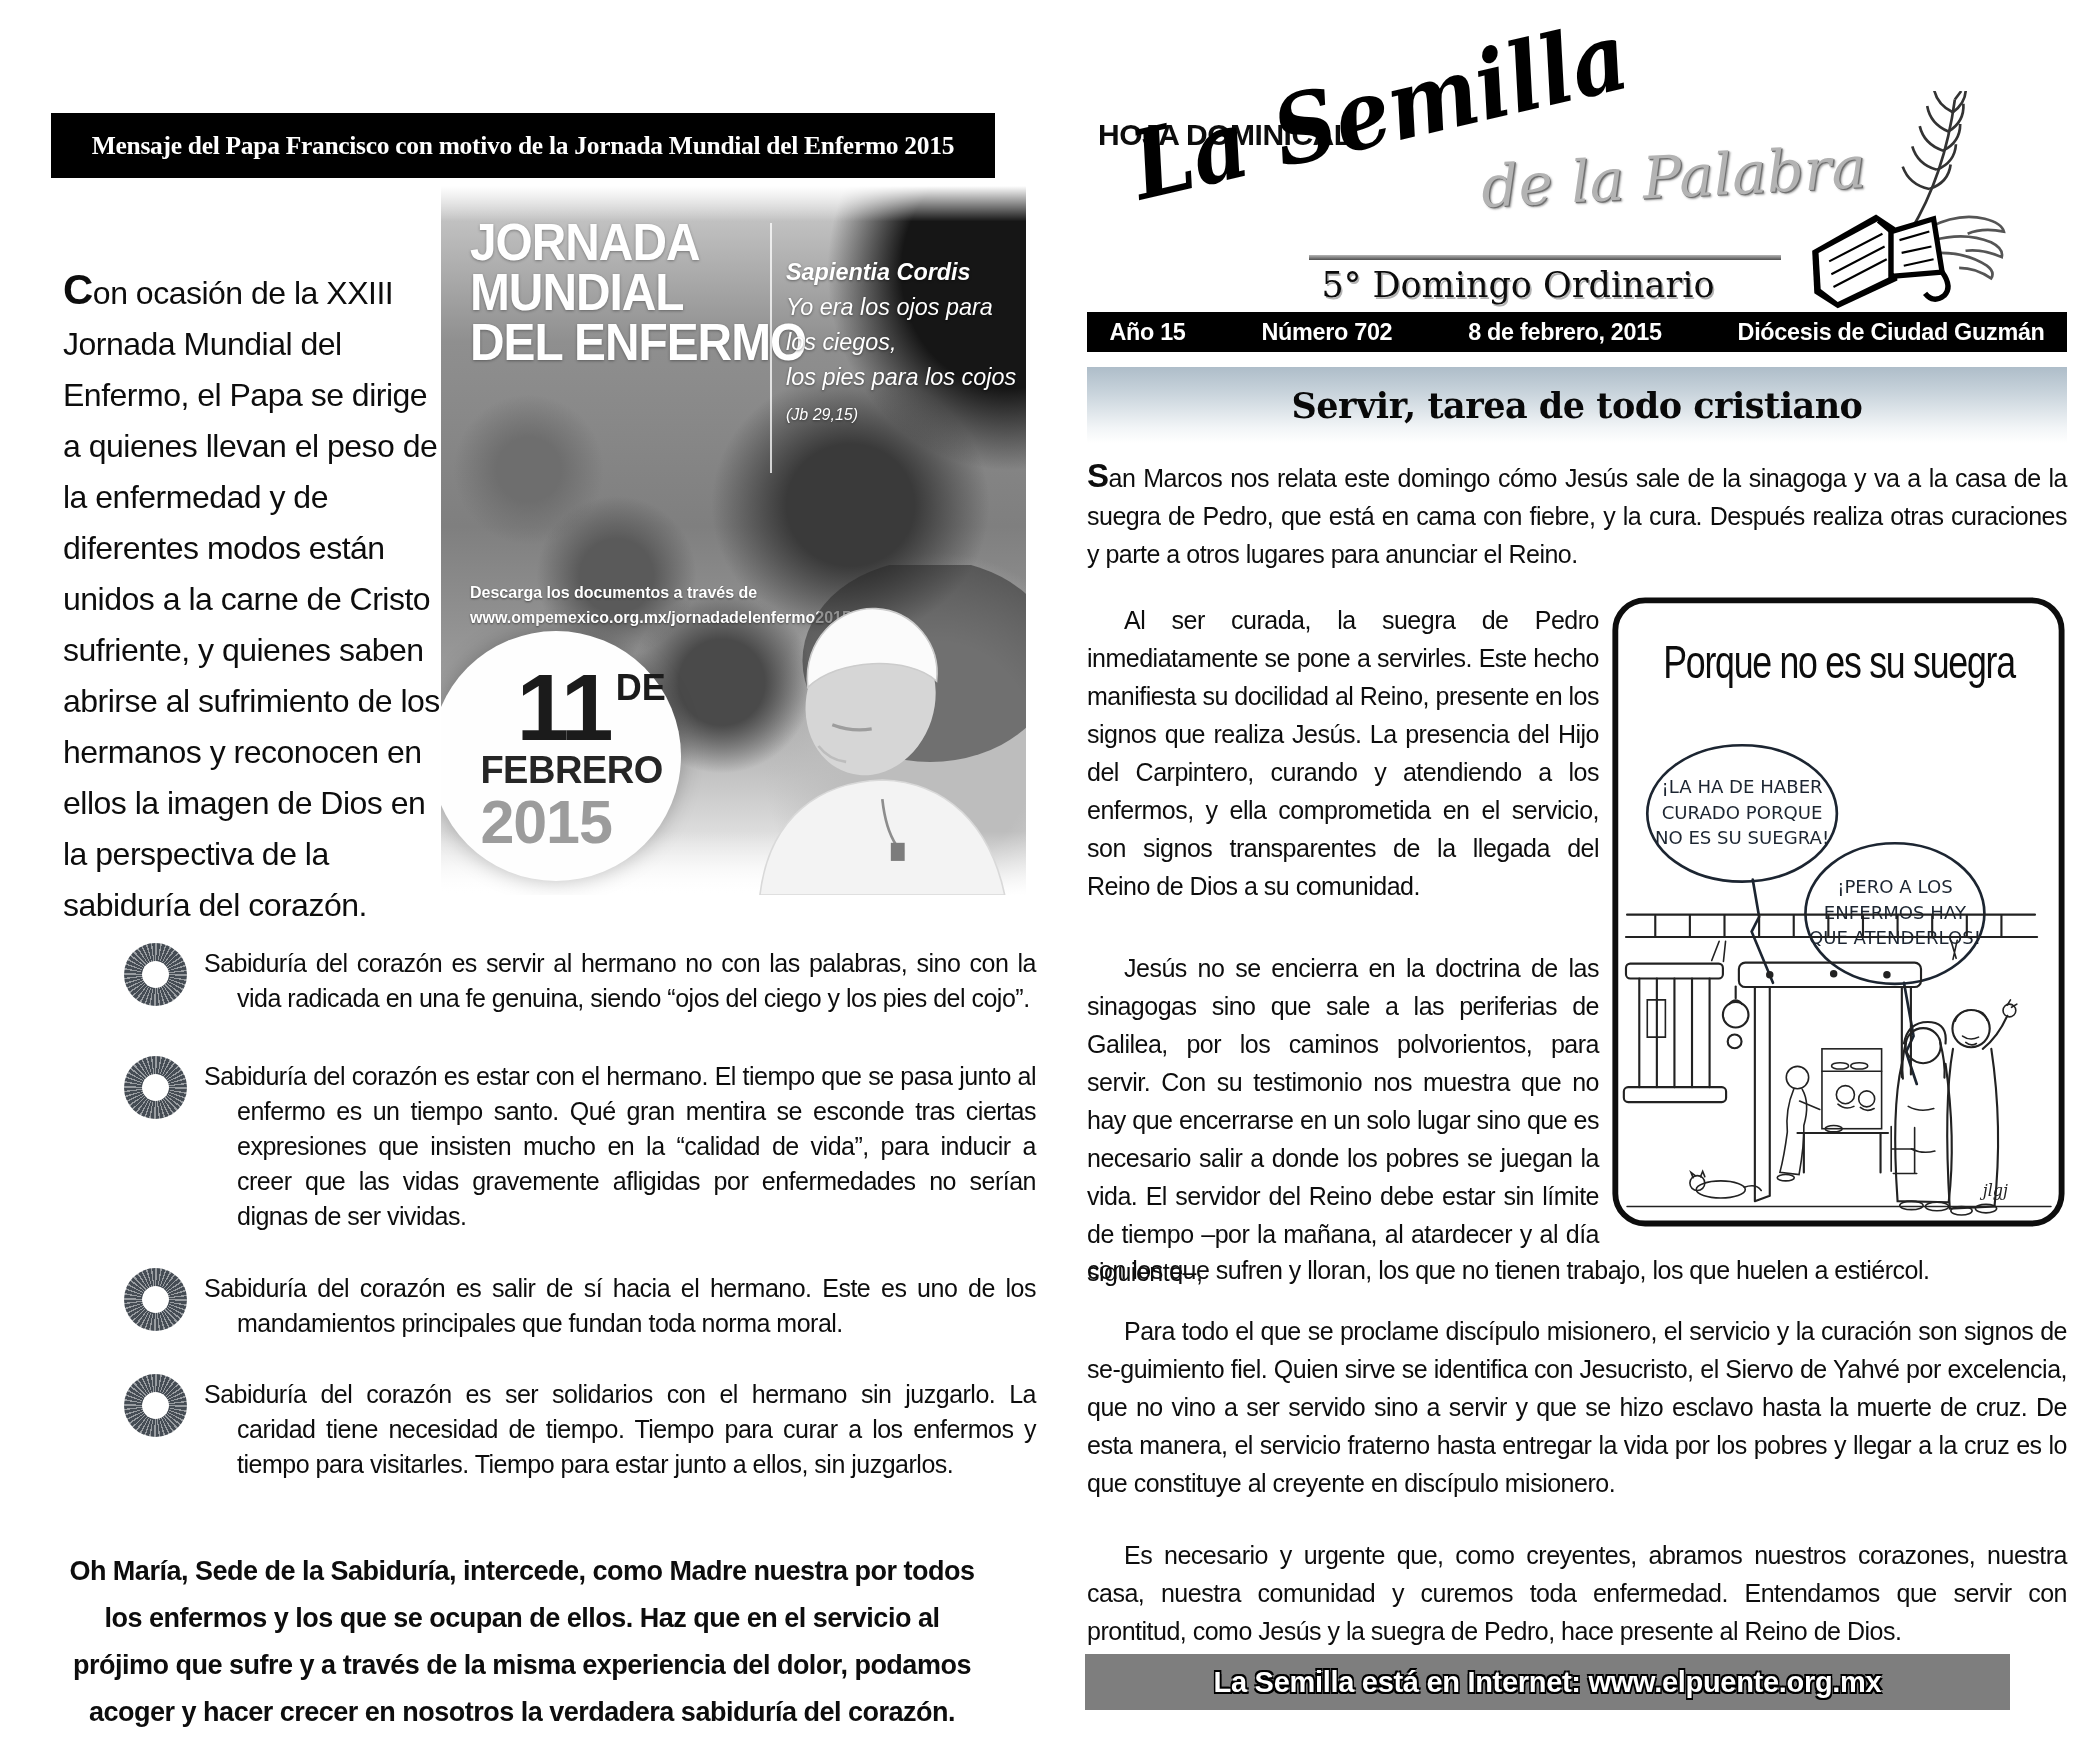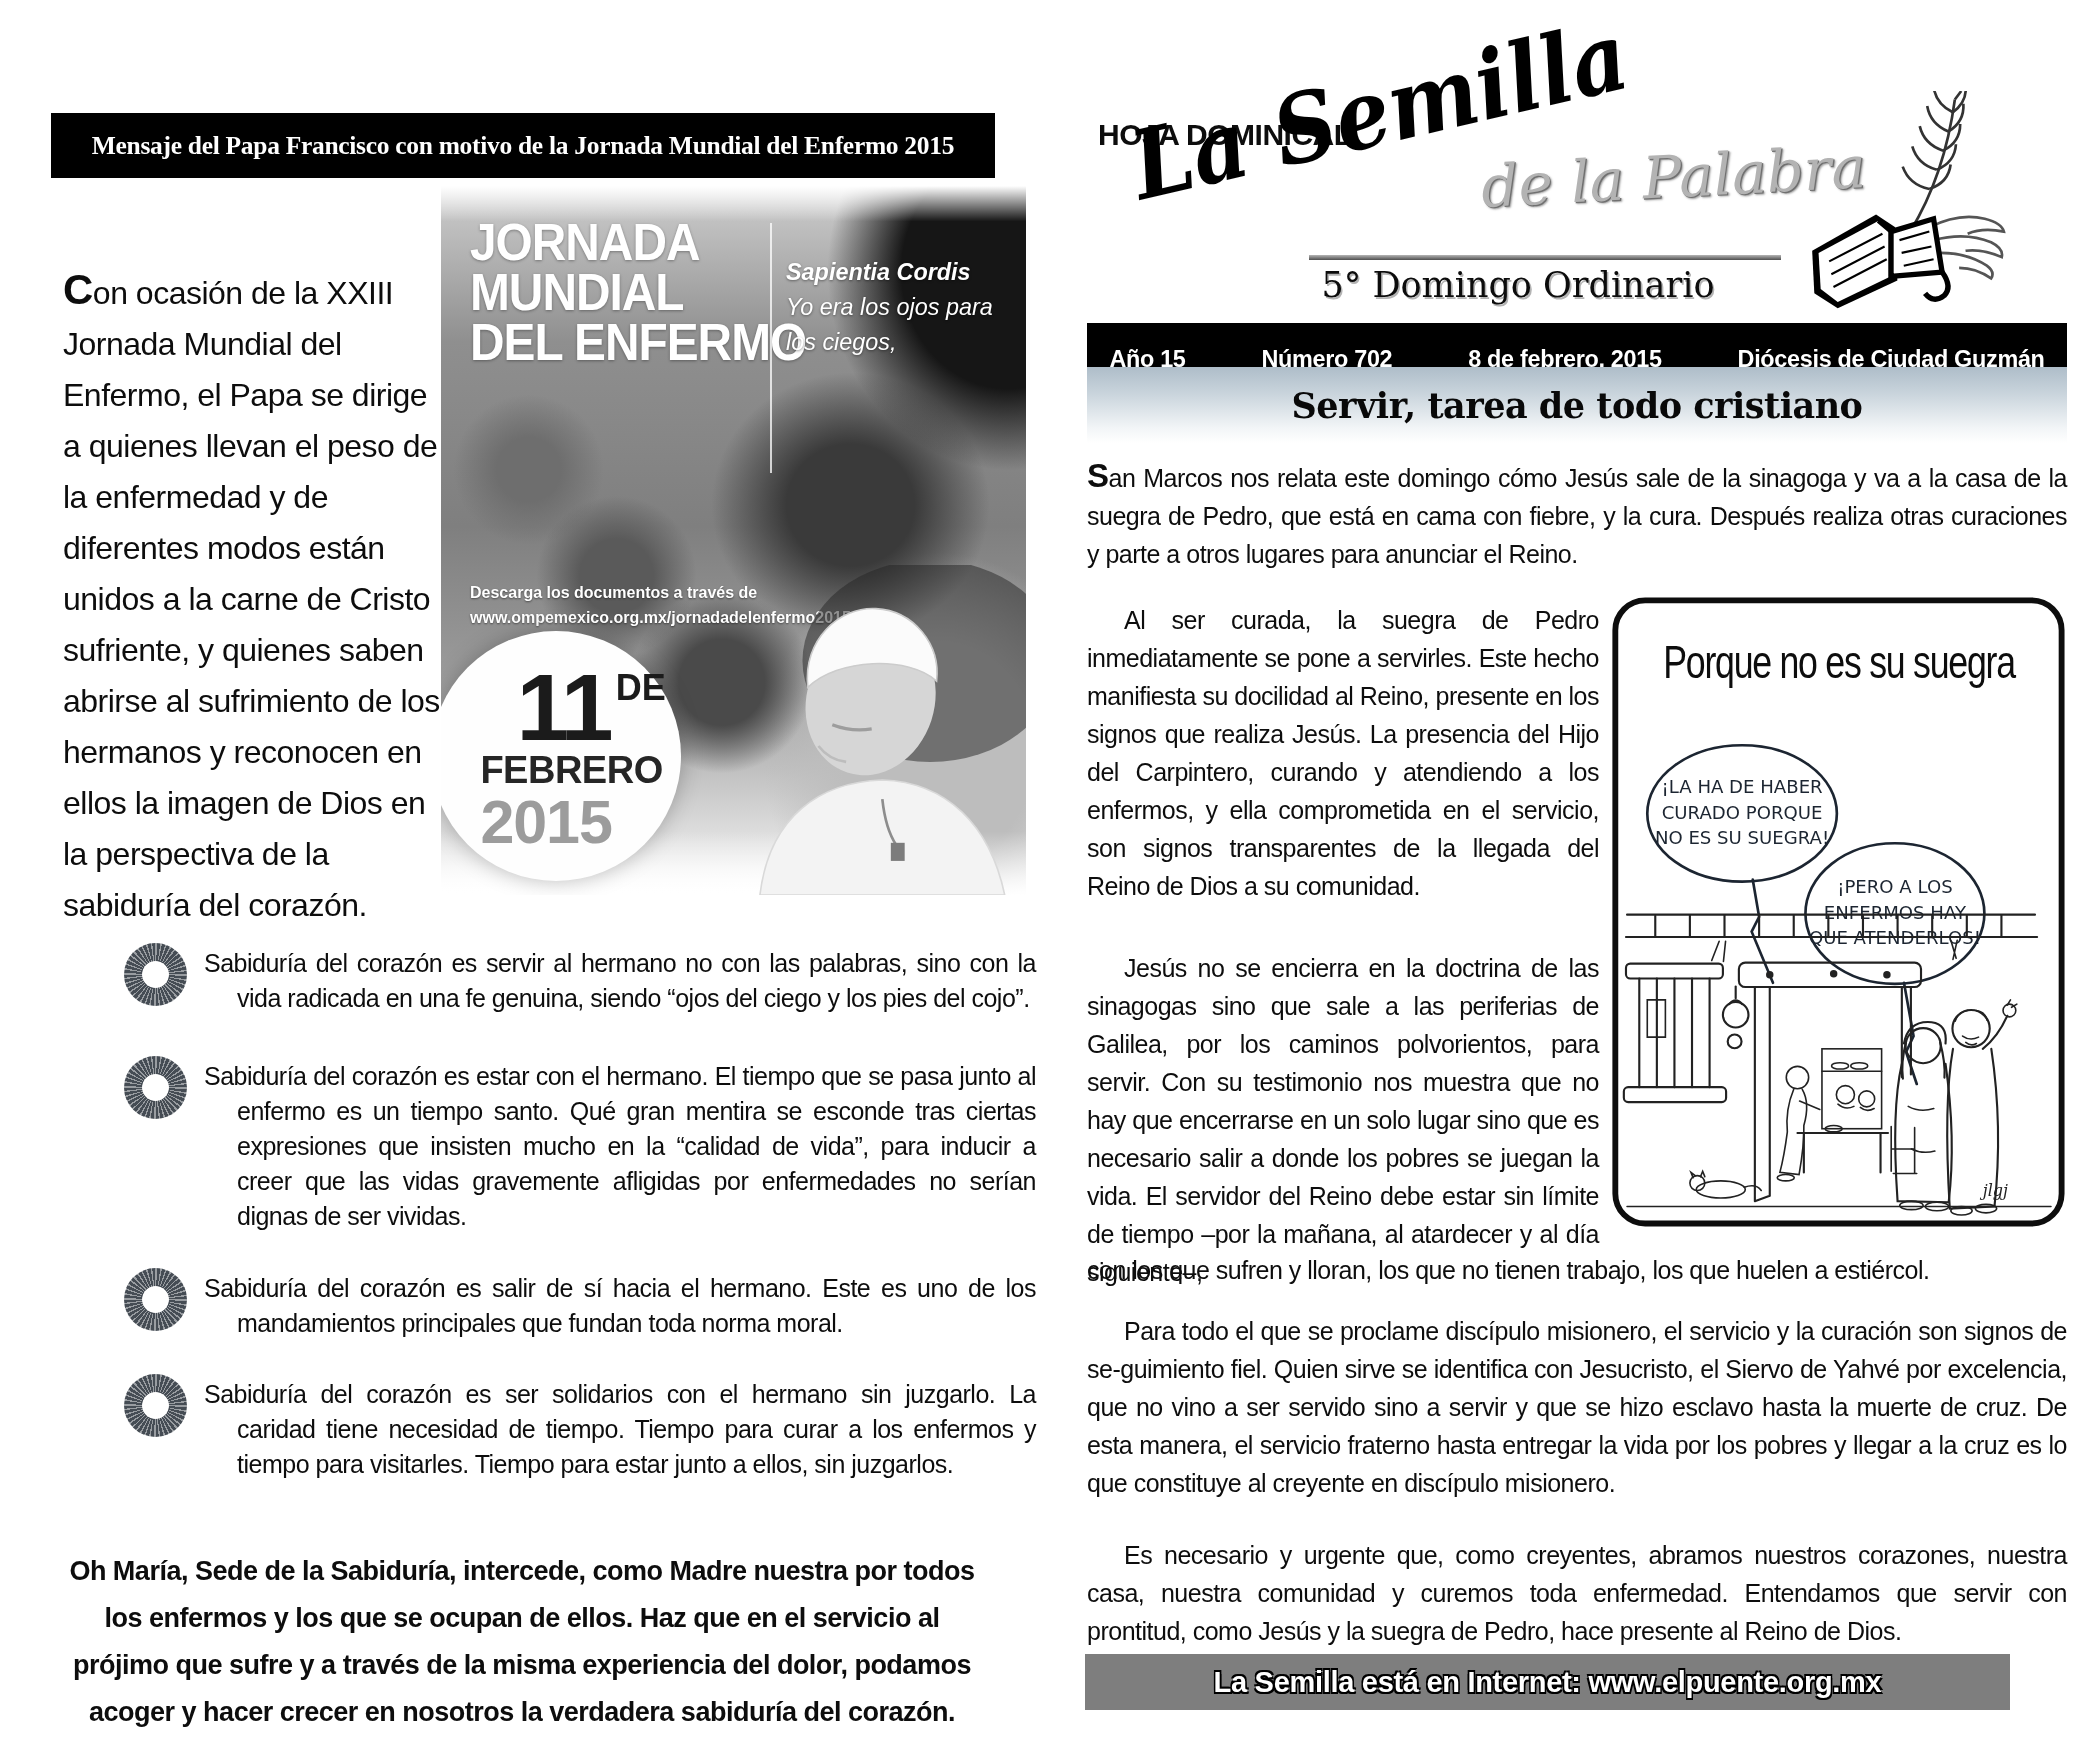--- a/index.html
+++ b/index.html
@@ -68,22 +68,22 @@
   .mast-sub{position:absolute;left:1481px;top:143px;font-family:"DejaVu Serif",serif;font-style:italic;
             font-size:58px;color:#b3b3b3;white-space:nowrap;transform:rotate(-3deg);
             text-shadow:1.1px 1.1px 0 #707070,2.1px 2.1px 2.1px #9a9a9a;}
   .mast-rule{position:absolute;left:1309px;top:255px;width:472px;height:4.8px;
              background:linear-gradient(180deg,#b5b5b5,#4f4f4f);}
   .mast-season{position:absolute;left:1289px;top:265px;width:458px;text-align:center;
                font-family:"DejaVu Serif",serif;font-weight:normal;font-size:35px;color:#0c0c0c;
                text-shadow:1.6px 1.6px 0 #b4b4b4;}
   .mast-icon{position:absolute;left:1793px;top:91px;}
 
-  .info-bar{position:absolute;left:1087px;top:323px;width:980px;height:50px;background:#000;
-            display:flex;align-items:flex-end;justify-content:space-between;box-sizing:border-box;
+  .info-bar{position:absolute;left:1087px;top:312px;width:980px;height:40px;background:#000;
+            display:flex;align-items:center;justify-content:space-between;box-sizing:border-box;
             padding:0 22.4px;}
   .info-bar span{color:#fff;font-weight:bold;font-size:23.4px;letter-spacing:-0.3px;white-space:nowrap;}
 
   .headline-band{position:absolute;left:1087px;top:367px;width:980px;height:76px;
                  background:linear-gradient(180deg,#aebdc9 0,#c9d4dc 35%,#f2f5f7 80%,#ffffff 100%);
                  display:flex;align-items:center;justify-content:center;}
   .headline-band h1{margin:0;font-family:"DejaVu Serif",serif;font-weight:900;font-size:35px;
                     letter-spacing:-0.5px;color:#090909;}
 
   .para{position:absolute;font-size:25px;line-height:38px;letter-spacing:-0.5px;text-align:justify;margin:0;}
@@ -119,20 +119,21 @@
     <div class="poster">
       <div class="poster-title">
         <div>JORNADA</div>
         <div>MUNDIAL</div>
         <div>DEL ENFERMO</div>
       </div>
       <div class="poster-divider"></div>
       <div class="poster-quote">
         <div class="pq-title">Sapientia Cordis</div>
         <div>Yo era los ojos para los ciegos,</div>
+        <div><span>los pies para los cojos</span> <span class="pq-ref">(Jb 29,15)</span></div>
       </div>
       <div class="poster-download">
         <div>Descarga los documentos a través de</div>
         <div>www.ompemexico.org.mx/jornadadelenfermo2015</div>
       </div>
 
       <svg class="pope-svg" width="298" height="330" viewBox="0 0 560 620">
         <ellipse cx="380" cy="180" rx="240" ry="190" fill="#232323" opacity="0.5"></ellipse>
         <path d="M60,620 C78,470 175,408 290,404 C410,408 492,488 520,620 Z" fill="#f3f3f3" stroke="#d9d9d9" stroke-width="3"></path>
         <ellipse cx="268" cy="255" rx="120" ry="142" fill="#d6d6d6" transform="rotate(18 268 255)"></ellipse>

